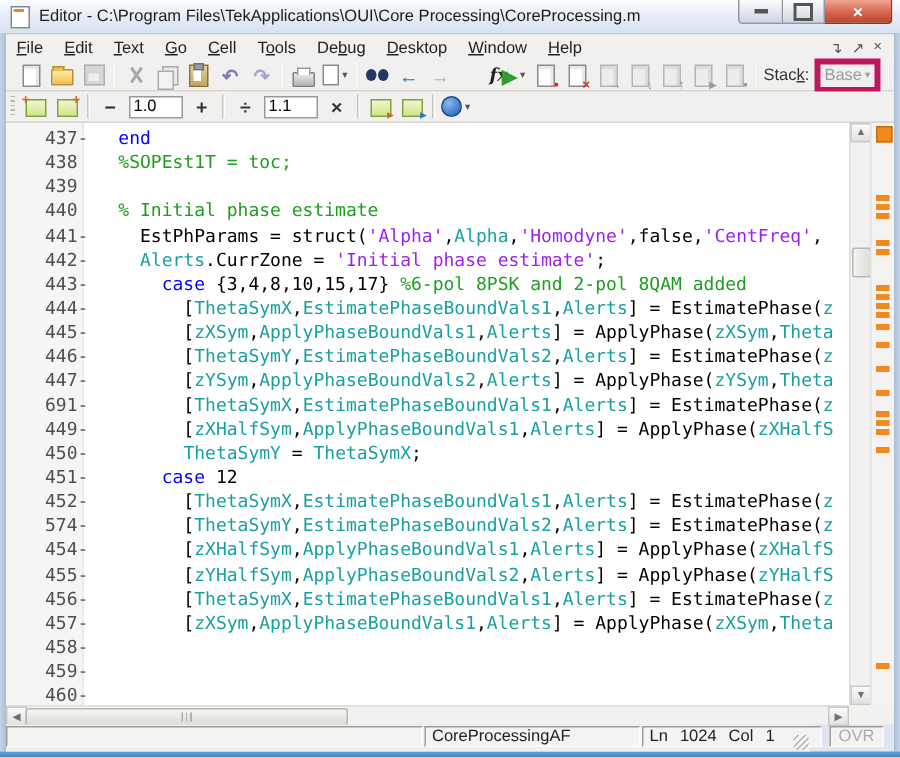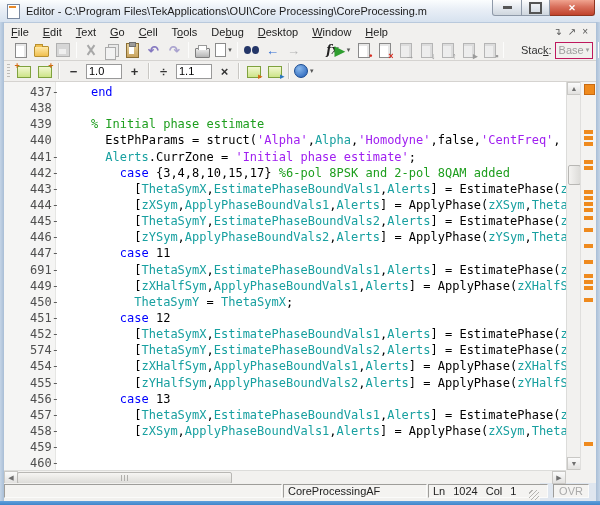--- a/index.html
+++ b/index.html
@@ -36,23 +36,23 @@
   #toolbar1{top:40px;height:21px;}
   #toolbar2{top:61px;height:21px;}
   .tgrip{width:3px;height:14px;margin:0 3px 0 1px;
     background:repeating-linear-gradient(#bdbbb7 0 1px,transparent 1px 3px);}
   .tsep{width:1px;height:16px;background:#c9c7c3;border-right:1px solid #fcfcfb;margin:0 3px;}
   .tflex{flex:1;}
   .tbtn{height:18px;min-width:19px;padding:0 1px;display:flex;align-items:center;justify-content:center;position:relative;}
   .tglyph{font-size:13px;line-height:1;font-weight:bold;}
   .tglyph.it{font-style:italic;font-family:"DejaVu Serif",serif;font-size:12px;margin-left:36px;}
   .ddarrow{font-size:7px;color:#555;margin-left:2px;}
-  .tlabel{color:#333;margin:0 3px 0 14px;}
+  .tlabel{color:#333;margin:0 3px 0 2px;}
   .tlabel u{text-decoration:underline;}
-  .tselect{width:50px;height:15px;border:1px solid #be185d;background:#f1f0ee;color:#9d9d9d;
+  .tselect{width:50px;height:15px;border:4px solid #be185d;background:#f1f0ee;color:#9d9d9d;
     display:flex;align-items:center;justify-content:space-between;padding:0 3px;margin-right:2px;}
   .tinput{width:30px;height:13px;border:1px solid #999;background:#fff;font:11px "Liberation Sans",sans-serif;padding:0 2px;margin:0 2px;}
   
   .ic{position:relative;display:inline-block;}
   .badge{position:absolute;right:-4px;bottom:-4px;font:bold 9px "Liberation Sans",sans-serif;line-height:1;}
   .ic-page{width:10px;height:13px;background:#fff;border:1px solid #8a8a8a;box-shadow:inset -2px 2px 0 #e7e7e7;}
   .ic-page.dis,.tbtn.dis .ic-page{border-color:#b5b5b5;background:#ededed;box-shadow:inset -2px 2px 0 #dcdcdc;}
   .ic-pagesm{width:9px;height:12px;background:#fff;border:1px solid #8a8a8a;}
   .ic-folder{width:13px;height:9px;background:linear-gradient(#ffe9a8,#f0bf4e);border:1px solid #b8902f;border-radius:1px;margin-top:3px;position:relative;}
   .ic-folder::before{content:"";position:absolute;left:0;top:-3px;width:6px;height:2px;background:#f0bf4e;border:1px solid #b8902f;border-bottom:none;}
@@ -79,21 +79,21 @@
   .ic-eval::after{content:"▸";position:absolute;right:-3px;bottom:-4px;color:#d46a12;font-size:9px;}
   .ic-eval2::after{content:"▸";position:absolute;right:-4px;bottom:-4px;color:#2a76c0;font-size:9px;}
   .ic-publish{width:12px;height:12px;border-radius:50%;border:1px solid #174a91;
     background:radial-gradient(circle at 35% 30%,#8ab9ec,#1f5bb5);}
   
   #editor{position:absolute;left:4px;top:82px;width:592px;height:388px;background:#fff;}
   #gutter{position:absolute;left:0;top:0;width:52px;height:100%;background:#f5f5f4;border-right:1px solid #e6e6e4;padding-top:2px;box-sizing:border-box;}
   .gl{height:16.15px;display:flex;font:12px/16.15px "DejaVu Sans Mono",monospace;padding-left:26px;}
   .gnum{width:33px;text-align:right;color:#4f4f4f;}
   .gdash{width:16px;text-align:center;color:#5c5c5c;}
-  #code{position:absolute;left:58px;top:0;width:509px;height:100%;overflow:hidden;padding-top:2px;box-sizing:border-box;
+  #code{position:absolute;left:46px;top:0;width:509px;height:100%;overflow:hidden;padding-top:2px;box-sizing:border-box;
     font:12px/16.15px "DejaVu Sans Mono",monospace;}
   .cl{white-space:pre;height:16.15px;}
   .seg-n{color:#000;} .seg-k{color:#0000ff;} .seg-c{color:#1e9e1e;} .seg-s{color:#a020f0;} .seg-v{color:#18a0a0;}
   
   #vscroll{position:absolute;left:562px;top:0;width:14px;height:100%;background:#f2f1ef;border-left:1px solid #dcdcda;box-sizing:border-box;}
   .sarrow{position:absolute;left:0;width:14px;height:13px;display:flex;align-items:center;justify-content:center;
     color:#6f6f6f;font-size:7px;background:linear-gradient(#fbfbfb,#e2e1df);border:1px solid #c9c8c5;box-sizing:border-box;}
   #vs-up{top:0;} #vs-down{bottom:0;}
   #vs-thumb{position:absolute;left:1px;width:11px;background:linear-gradient(90deg,#f4f3f1,#dddcd9);border:1px solid #b8b7b4;border-radius:2px;}
   
@@ -396,39 +396,38 @@
         <span class="gnum">459</span>
         <span class="gdash">-</span>
       </div>
       <div class="gl">
         <span class="gnum">460</span>
         <span class="gdash">-</span>
       </div>
     </div>
   <div id="code">
       <div class="cl"><span class="seg-n">    </span><span class="seg-k">end</span></div>
+      <div class="cl"><span class="seg-n">    </span><span class="seg-c">%SOPEst1T = toc;</span></div>
       <div class="cl"></div>
       <div class="cl"><span class="seg-n">    </span><span class="seg-c">% Initial phase estimate</span></div>
       <div class="cl"><span class="seg-n">      EstPhParams = struct(</span><span class="seg-s">'Alpha'</span><span class="seg-n">,</span><span class="seg-v">Alpha</span><span class="seg-n">,</span><span class="seg-s">'Homodyne'</span><span class="seg-n">,false,</span><span class="seg-s">'CentFreq'</span><span class="seg-n">,</span></div>
       <div class="cl"><span class="seg-n">      </span><span class="seg-v">Alerts</span><span class="seg-n">.CurrZone = </span><span class="seg-s">'Initial phase estimate'</span><span class="seg-n">;</span></div>
       <div class="cl"><span class="seg-n">        </span><span class="seg-k">case</span><span class="seg-n"> {3,4,8,10,15,17} </span><span class="seg-c">%6-pol 8PSK and 2-pol 8QAM added</span></div>
       <div class="cl"><span class="seg-n">          [</span><span class="seg-v">ThetaSymX</span><span class="seg-n">,</span><span class="seg-v">EstimatePhaseBoundVals1</span><span class="seg-n">,</span><span class="seg-v">Alerts</span><span class="seg-n">] = EstimatePhase(</span><span class="seg-v">z</span></div>
       <div class="cl"><span class="seg-n">          [</span><span class="seg-v">zXSym</span><span class="seg-n">,</span><span class="seg-v">ApplyPhaseBoundVals1</span><span class="seg-n">,</span><span class="seg-v">Alerts</span><span class="seg-n">] = ApplyPhase(</span><span class="seg-v">zXSym</span><span class="seg-n">,</span><span class="seg-v">Theta</span></div>
       <div class="cl"><span class="seg-n">          [</span><span class="seg-v">ThetaSymY</span><span class="seg-n">,</span><span class="seg-v">EstimatePhaseBoundVals2</span><span class="seg-n">,</span><span class="seg-v">Alerts</span><span class="seg-n">] = EstimatePhase(</span><span class="seg-v">z</span></div>
       <div class="cl"><span class="seg-n">          [</span><span class="seg-v">zYSym</span><span class="seg-n">,</span><span class="seg-v">ApplyPhaseBoundVals2</span><span class="seg-n">,</span><span class="seg-v">Alerts</span><span class="seg-n">] = ApplyPhase(</span><span class="seg-v">zYSym</span><span class="seg-n">,</span><span class="seg-v">Theta</span></div>
-      <div class="cl"><span class="seg-n">        </span><span class="seg-k">case</span><span class="seg-n"> 11</span></div>
       <div class="cl"><span class="seg-n">          [</span><span class="seg-v">ThetaSymX</span><span class="seg-n">,</span><span class="seg-v">EstimatePhaseBoundVals1</span><span class="seg-n">,</span><span class="seg-v">Alerts</span><span class="seg-n">] = EstimatePhase(</span><span class="seg-v">z</span></div>
       <div class="cl"><span class="seg-n">          [</span><span class="seg-v">zXHalfSym</span><span class="seg-n">,</span><span class="seg-v">ApplyPhaseBoundVals1</span><span class="seg-n">,</span><span class="seg-v">Alerts</span><span class="seg-n">] = ApplyPhase(</span><span class="seg-v">zXHalfS</span></div>
       <div class="cl"><span class="seg-n">          </span><span class="seg-v">ThetaSymY</span><span class="seg-n"> = </span><span class="seg-v">ThetaSymX</span><span class="seg-n">;</span></div>
       <div class="cl"><span class="seg-n">        </span><span class="seg-k">case</span><span class="seg-n"> 12</span></div>
       <div class="cl"><span class="seg-n">          [</span><span class="seg-v">ThetaSymX</span><span class="seg-n">,</span><span class="seg-v">EstimatePhaseBoundVals1</span><span class="seg-n">,</span><span class="seg-v">Alerts</span><span class="seg-n">] = EstimatePhase(</span><span class="seg-v">z</span></div>
       <div class="cl"><span class="seg-n">          [</span><span class="seg-v">ThetaSymY</span><span class="seg-n">,</span><span class="seg-v">EstimatePhaseBoundVals2</span><span class="seg-n">,</span><span class="seg-v">Alerts</span><span class="seg-n">] = EstimatePhase(</span><span class="seg-v">z</span></div>
       <div class="cl"><span class="seg-n">          [</span><span class="seg-v">zXHalfSym</span><span class="seg-n">,</span><span class="seg-v">ApplyPhaseBoundVals1</span><span class="seg-n">,</span><span class="seg-v">Alerts</span><span class="seg-n">] = ApplyPhase(</span><span class="seg-v">zXHalfS</span></div>
       <div class="cl"><span class="seg-n">          [</span><span class="seg-v">zYHalfSym</span><span class="seg-n">,</span><span class="seg-v">ApplyPhaseBoundVals2</span><span class="seg-n">,</span><span class="seg-v">Alerts</span><span class="seg-n">] = ApplyPhase(</span><span class="seg-v">zYHalfS</span></div>
-      <div class="cl"><span class="seg-n">        </span><span class="seg-k">case</span><span class="seg-n"> 13</span></div>
       <div class="cl"><span class="seg-n">          [</span><span class="seg-v">ThetaSymX</span><span class="seg-n">,</span><span class="seg-v">EstimatePhaseBoundVals1</span><span class="seg-n">,</span><span class="seg-v">Alerts</span><span class="seg-n">] = EstimatePhase(</span><span class="seg-v">z</span></div>
       <div class="cl"><span class="seg-n">          [</span><span class="seg-v">zXSym</span><span class="seg-n">,</span><span class="seg-v">ApplyPhaseBoundVals1</span><span class="seg-n">,</span><span class="seg-v">Alerts</span><span class="seg-n">] = ApplyPhase(</span><span class="seg-v">zXSym</span><span class="seg-n">,</span><span class="seg-v">Theta</span></div>
     </div>
   <div id="vscroll">
     <div id="vs-up" class="sarrow">▲</div>
     <div id="vs-thumb" style="top: 83px; height: 18px;"></div>
     <div id="vs-down" class="sarrow">▼</div>
   </div>
   <div id="markers">
     <div id="marker-indicator" style="background: rgb(239, 138, 29);"></div>

